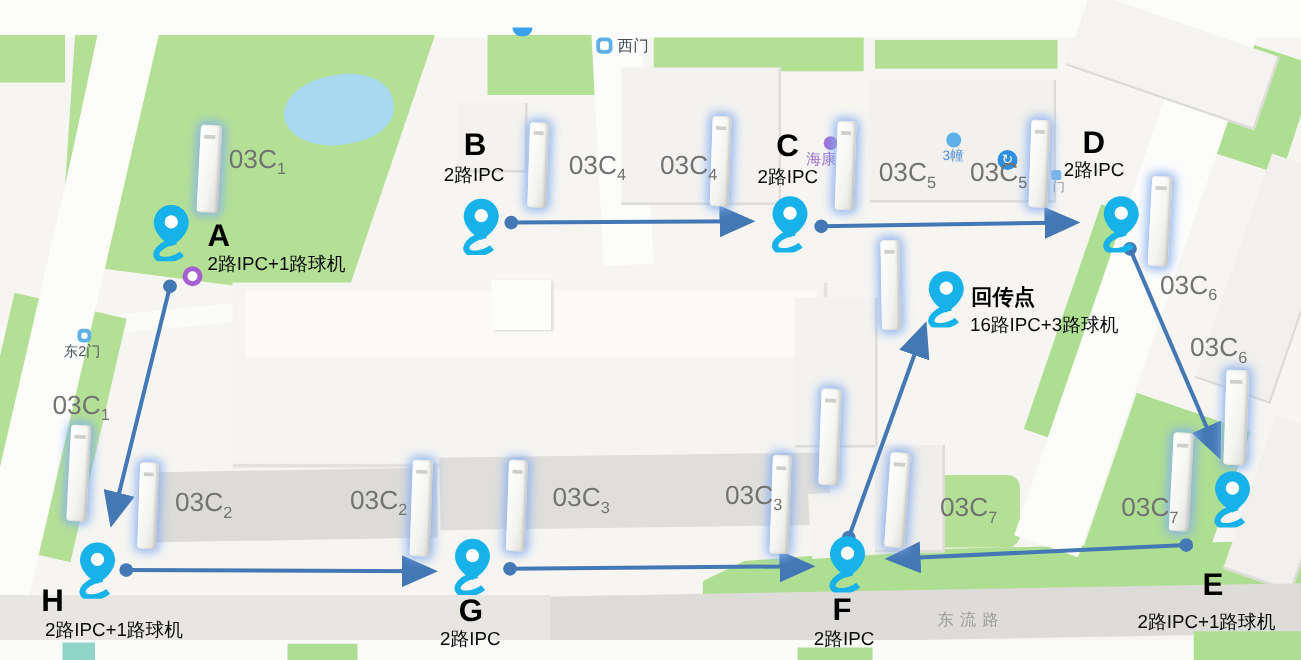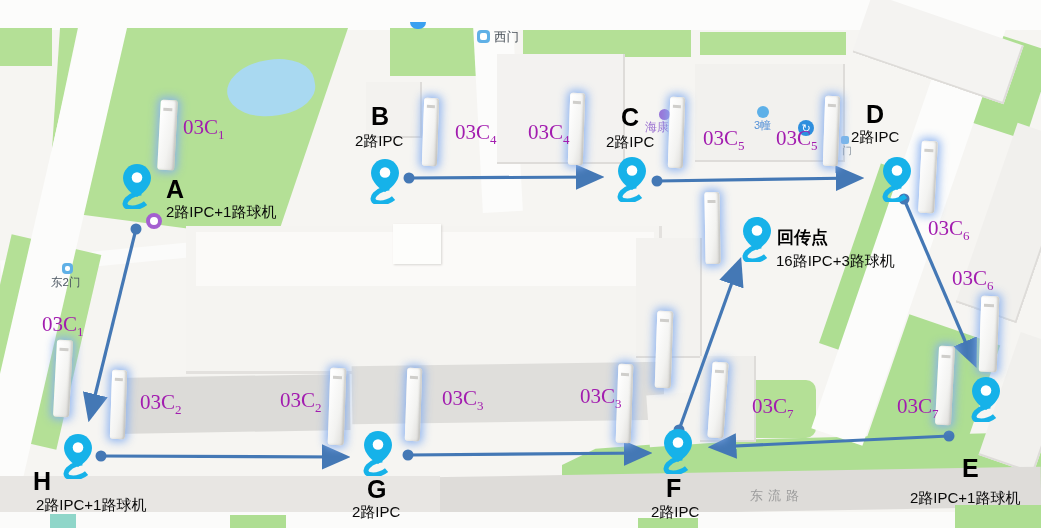--- a/index.html
+++ b/index.html
@@ -4,21 +4,21 @@
 <style>
   html,body{margin:0;padding:0}
   body{width:1041px;height:528px;position:relative;overflow:hidden;
        background:#f6f5f2;font-family:"Liberation Sans",sans-serif}
   .mp{position:absolute}
   .bld{box-shadow:inset -2px -2px 0 #dedcd9}
   .pole{position:absolute;border-radius:3px;z-index:6;
         background:linear-gradient(100deg,#ffffff 8%,#f3f3f1 60%,#dcdbd8 100%);
         box-shadow:0 0 8px 3px rgba(133,174,240,.85), inset -2px 0 2px rgba(175,175,172,.55)}
   .pole::before{content:"";position:absolute;top:11%;left:18%;width:55%;height:3px;background:#cfcecb}
-  .dev-label{position:absolute;font-family:Liberation Serif, serif;font-size:21px;color:#a21caf;
+  .dev-label{position:absolute;font-family:Liberation Sans, sans-serif;font-size:21px;color:#737373;
              z-index:7;white-space:nowrap;line-height:1}
   .dev-label sub{font-size:13px}
   .pin{position:absolute;width:40px;height:46px;z-index:8}
   .pt-letter{position:absolute;font-size:25px;font-weight:800;color:#000;z-index:9;line-height:1}
   .relay-letter{position:absolute;font-size:17px;font-weight:700;color:#000;z-index:9;line-height:1}
   .pt-desc{position:absolute;font-size:15px;color:#0a0a0a;z-index:9;white-space:nowrap;line-height:1.1}
   .poi-text{position:absolute;z-index:4;white-space:nowrap;line-height:1}
   .poi-icon{position:absolute;z-index:4}
   .gate-ic{width:13px;height:13px;border-radius:4px;background:#5fb0e6}
   .gate-ic::after{content:"";position:absolute;left:3px;top:3px;right:3px;bottom:3px;background:#fff;border-radius:2px}

